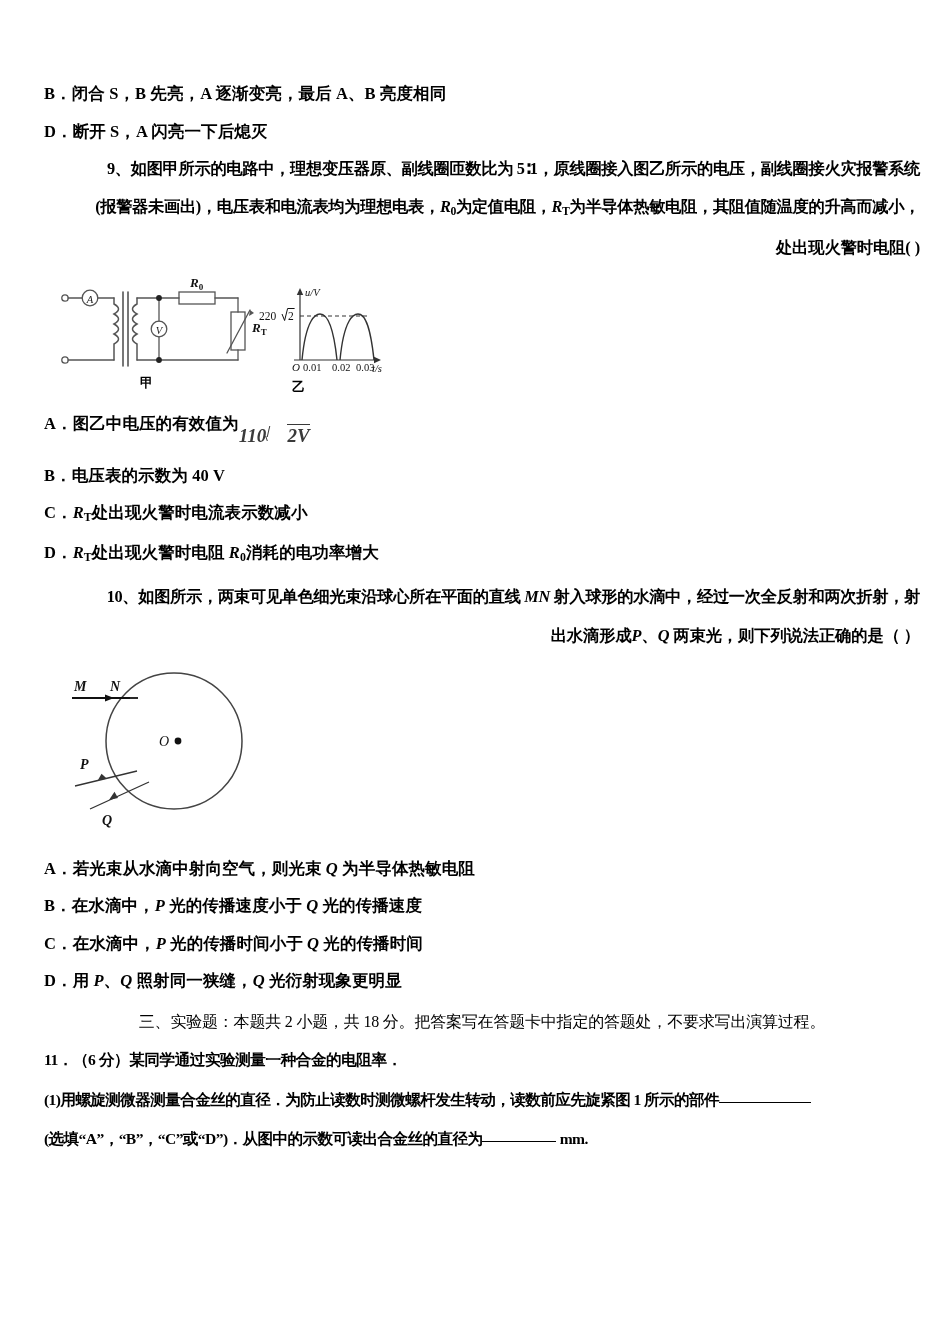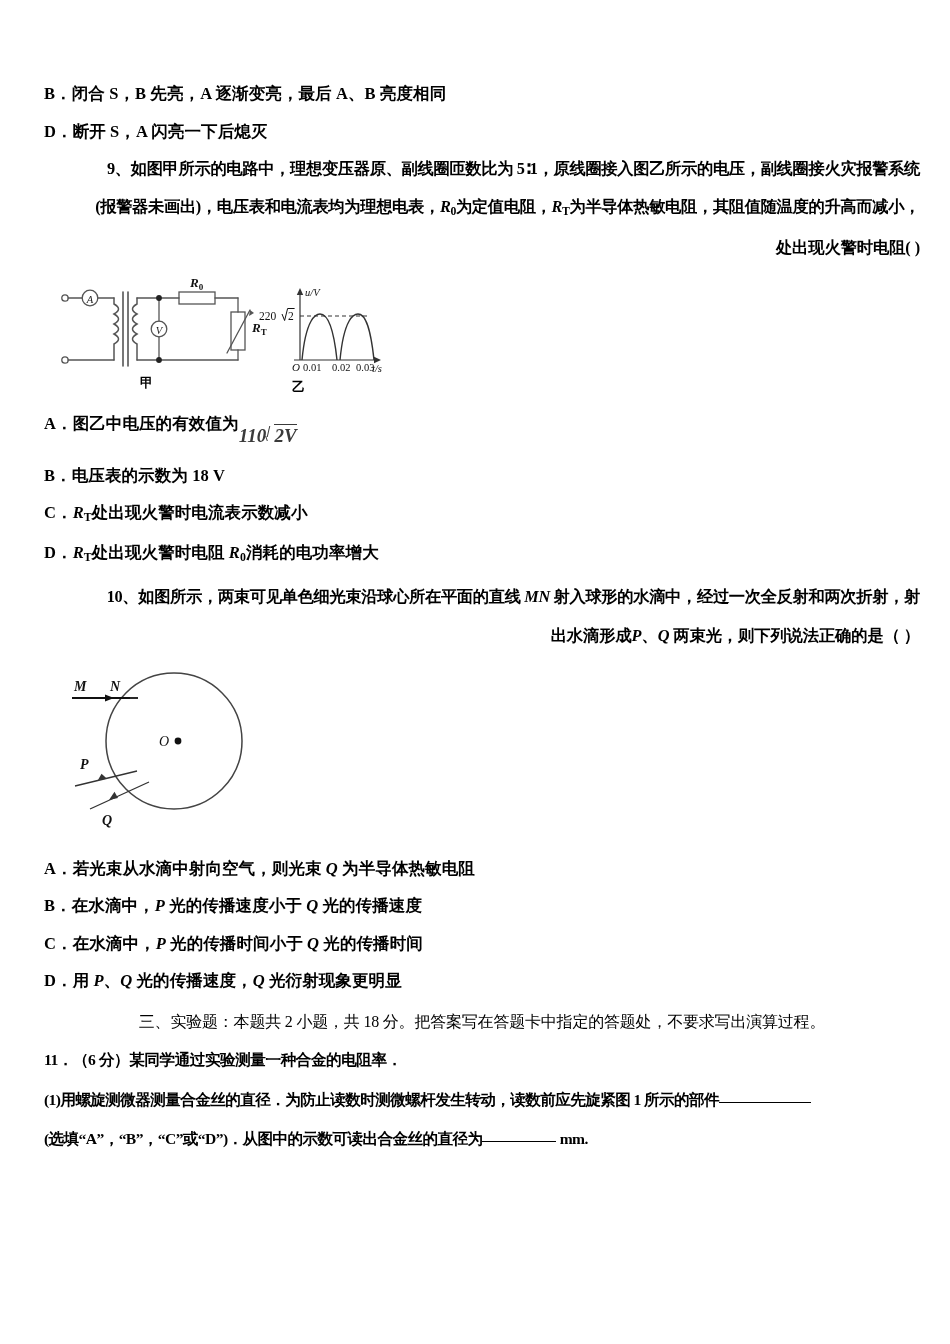--- a/index.html
+++ b/index.html
@@ -85,21 +85,21 @@
     font-size: 19px;
     color: #3a3a3a;
     font-family: "Liberation Serif", serif;
     vertical-align: -6px;
     position: relative;
     top: 7px;
   }
   .radexpr .rad {
     display: inline-block;
     position: relative;
-    padding-left: 8px;
+    padding-left: 21px;
   }
   .radexpr .rad::before {
     content: "";
     position: absolute;
     left: 2px;
     top: 2px;
     width: 5px;
     height: 11px;
     border-left: 1.2px solid #3a3a3a;
     transform: skewX(-13deg);
@@ -240,21 +240,21 @@
         </g>
       </svg>
       <div class="figcap" style="left:84px; top:96px;">甲</div>
       <div class="figcap" style="left:236px; top:100px;">乙</div>
     </div>
 
     <div class="opt" style="margin-top:26px; margin-bottom:14px;">
       <span class="lab">A．</span><span>图乙中电压的有效值为</span><span class="radexpr"><span>110</span><span class="rad"><span class="bar">2V</span></span></span>
     </div>
     <div class="opt" style="margin-top:30px;">
-      <span class="lab">B．</span><span>电压表的示数为 18 V</span>
+      <span class="lab">B．</span><span>电压表的示数为 40 V</span>
     </div>
     <div class="opt">
       <span class="lab">C．</span><i>R</i><span class="sub">T</span><span>处出现火警时电流表示数减小</span>
     </div>
     <div class="opt">
       <span class="lab">D．</span><i>R</i><span class="sub">T</span><span>处出现火警时电阻 </span><i>R</i><span class="sub">0</span><span>消耗的电功率增大</span>
     </div>
 
     <div class="qline narrow" style="margin-top:26px;">
       <span>10、如图所示，两束可见单色细光束沿球心所在平面的直线 </span><i>MN</i><span> 射入球形的水滴中，经过一次全反射和两次折射，射</span>
@@ -297,21 +297,21 @@
     <div class="opt" style="margin-top:20px;">
       <span class="lab">A．</span><span>若光束从水滴中射向空气，则光束 </span><i>Q</i><span> 为半导体热敏电阻</span>
     </div>
     <div class="opt">
       <span class="lab">B．</span><span>在水滴中，</span><i>P</i><span> 光的传播速度小于 </span><i>Q</i><span> 光的传播速度</span>
     </div>
     <div class="opt">
       <span class="lab">C．</span><span>在水滴中，</span><i>P</i><span> 光的传播时间小于 </span><i>Q</i><span> 光的传播时间</span>
     </div>
     <div class="opt">
-      <span class="lab">D．</span><span>用 </span><i>P</i><span>、</span><i>Q</i><span> 光的传播速度，</span><i>Q</i><span> 光衍射现象更明显</span>
+      <span class="lab">D．</span><span>用 </span><i>P</i><span>、</span><i>Q</i><span> 照射同一狭缝，</span><i>Q</i><span> 光衍射现象更明显</span>
     </div>
 
     <div class="sec" style="margin-top:24px;text-align:center;">三、实验题：本题共 2 小题，共 18 分。把答案写在答题卡中指定的答题处，不要求写出演算过程。</div>
     <div class="subq">11．（6 分）某同学通过实验测量一种合金的电阻率．</div>
     <div class="subq tight">
       <span>(1)用螺旋测微器测量合金丝的直径．为防止读数时测微螺杆发生转动，读数前应先旋紧图 1 所示的部件</span><span class="blankline" style="width:92px;"></span>
     </div>
     <div class="subq tight">
       <span>(选填“A”，“B”，“C”或“D”)．从图中的示数可读出合金丝的直径为</span><span class="blankline" style="width:74px;"></span><span> mm.</span>
     </div>

